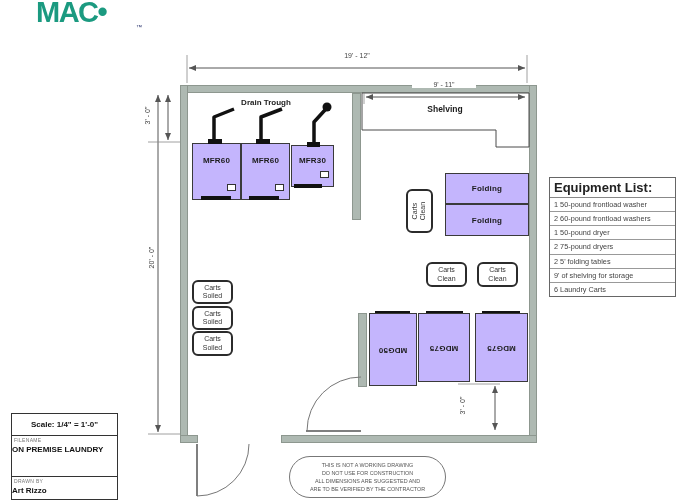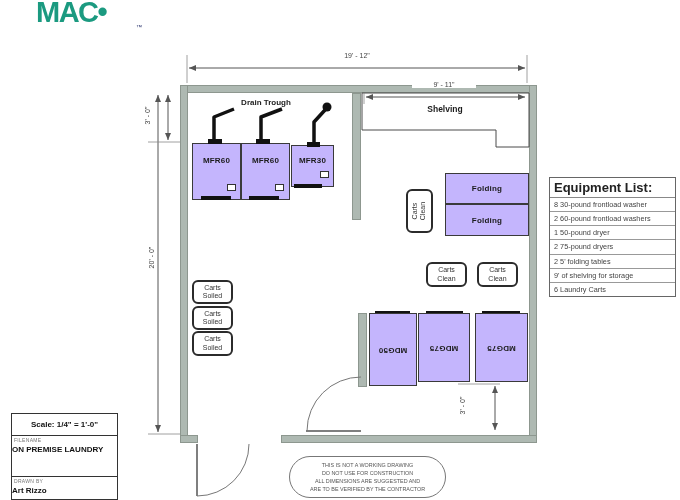--- a/index.html
+++ b/index.html
@@ -169,21 +169,21 @@
   </div>
   <div class="app" style="left:418px;top:313px;width:52px;height:69px;border-width:1px;">
     <div class="alabel rot180" style="top:30px;">MDG75</div>
   </div>
   <div class="app" style="left:475px;top:313px;width:53px;height:69px;border-width:1px;">
     <div class="alabel rot180" style="top:30px;">MDG75</div>
   </div>
 
   <div class="eqlist">
     <div class="eqtitle">Equipment List:</div>
-    <div class="eqrow">8 30-pound frontload washer</div>
+    <div class="eqrow">1 50-pound frontload washer</div>
     <div class="eqrow">2 60-pound frontload washers</div>
     <div class="eqrow">1 50-pound dryer</div>
     <div class="eqrow">2 75-pound dryers</div>
     <div class="eqrow">2 5' folding tables</div>
     <div class="eqrow">9' of shelving for storage</div>
     <div class="eqrow">6 Laundry Carts</div>
   </div>
 
   <div class="tblock">
     <div class="tb-row tb-scale">Scale:   1/4" = 1'-0"</div>

